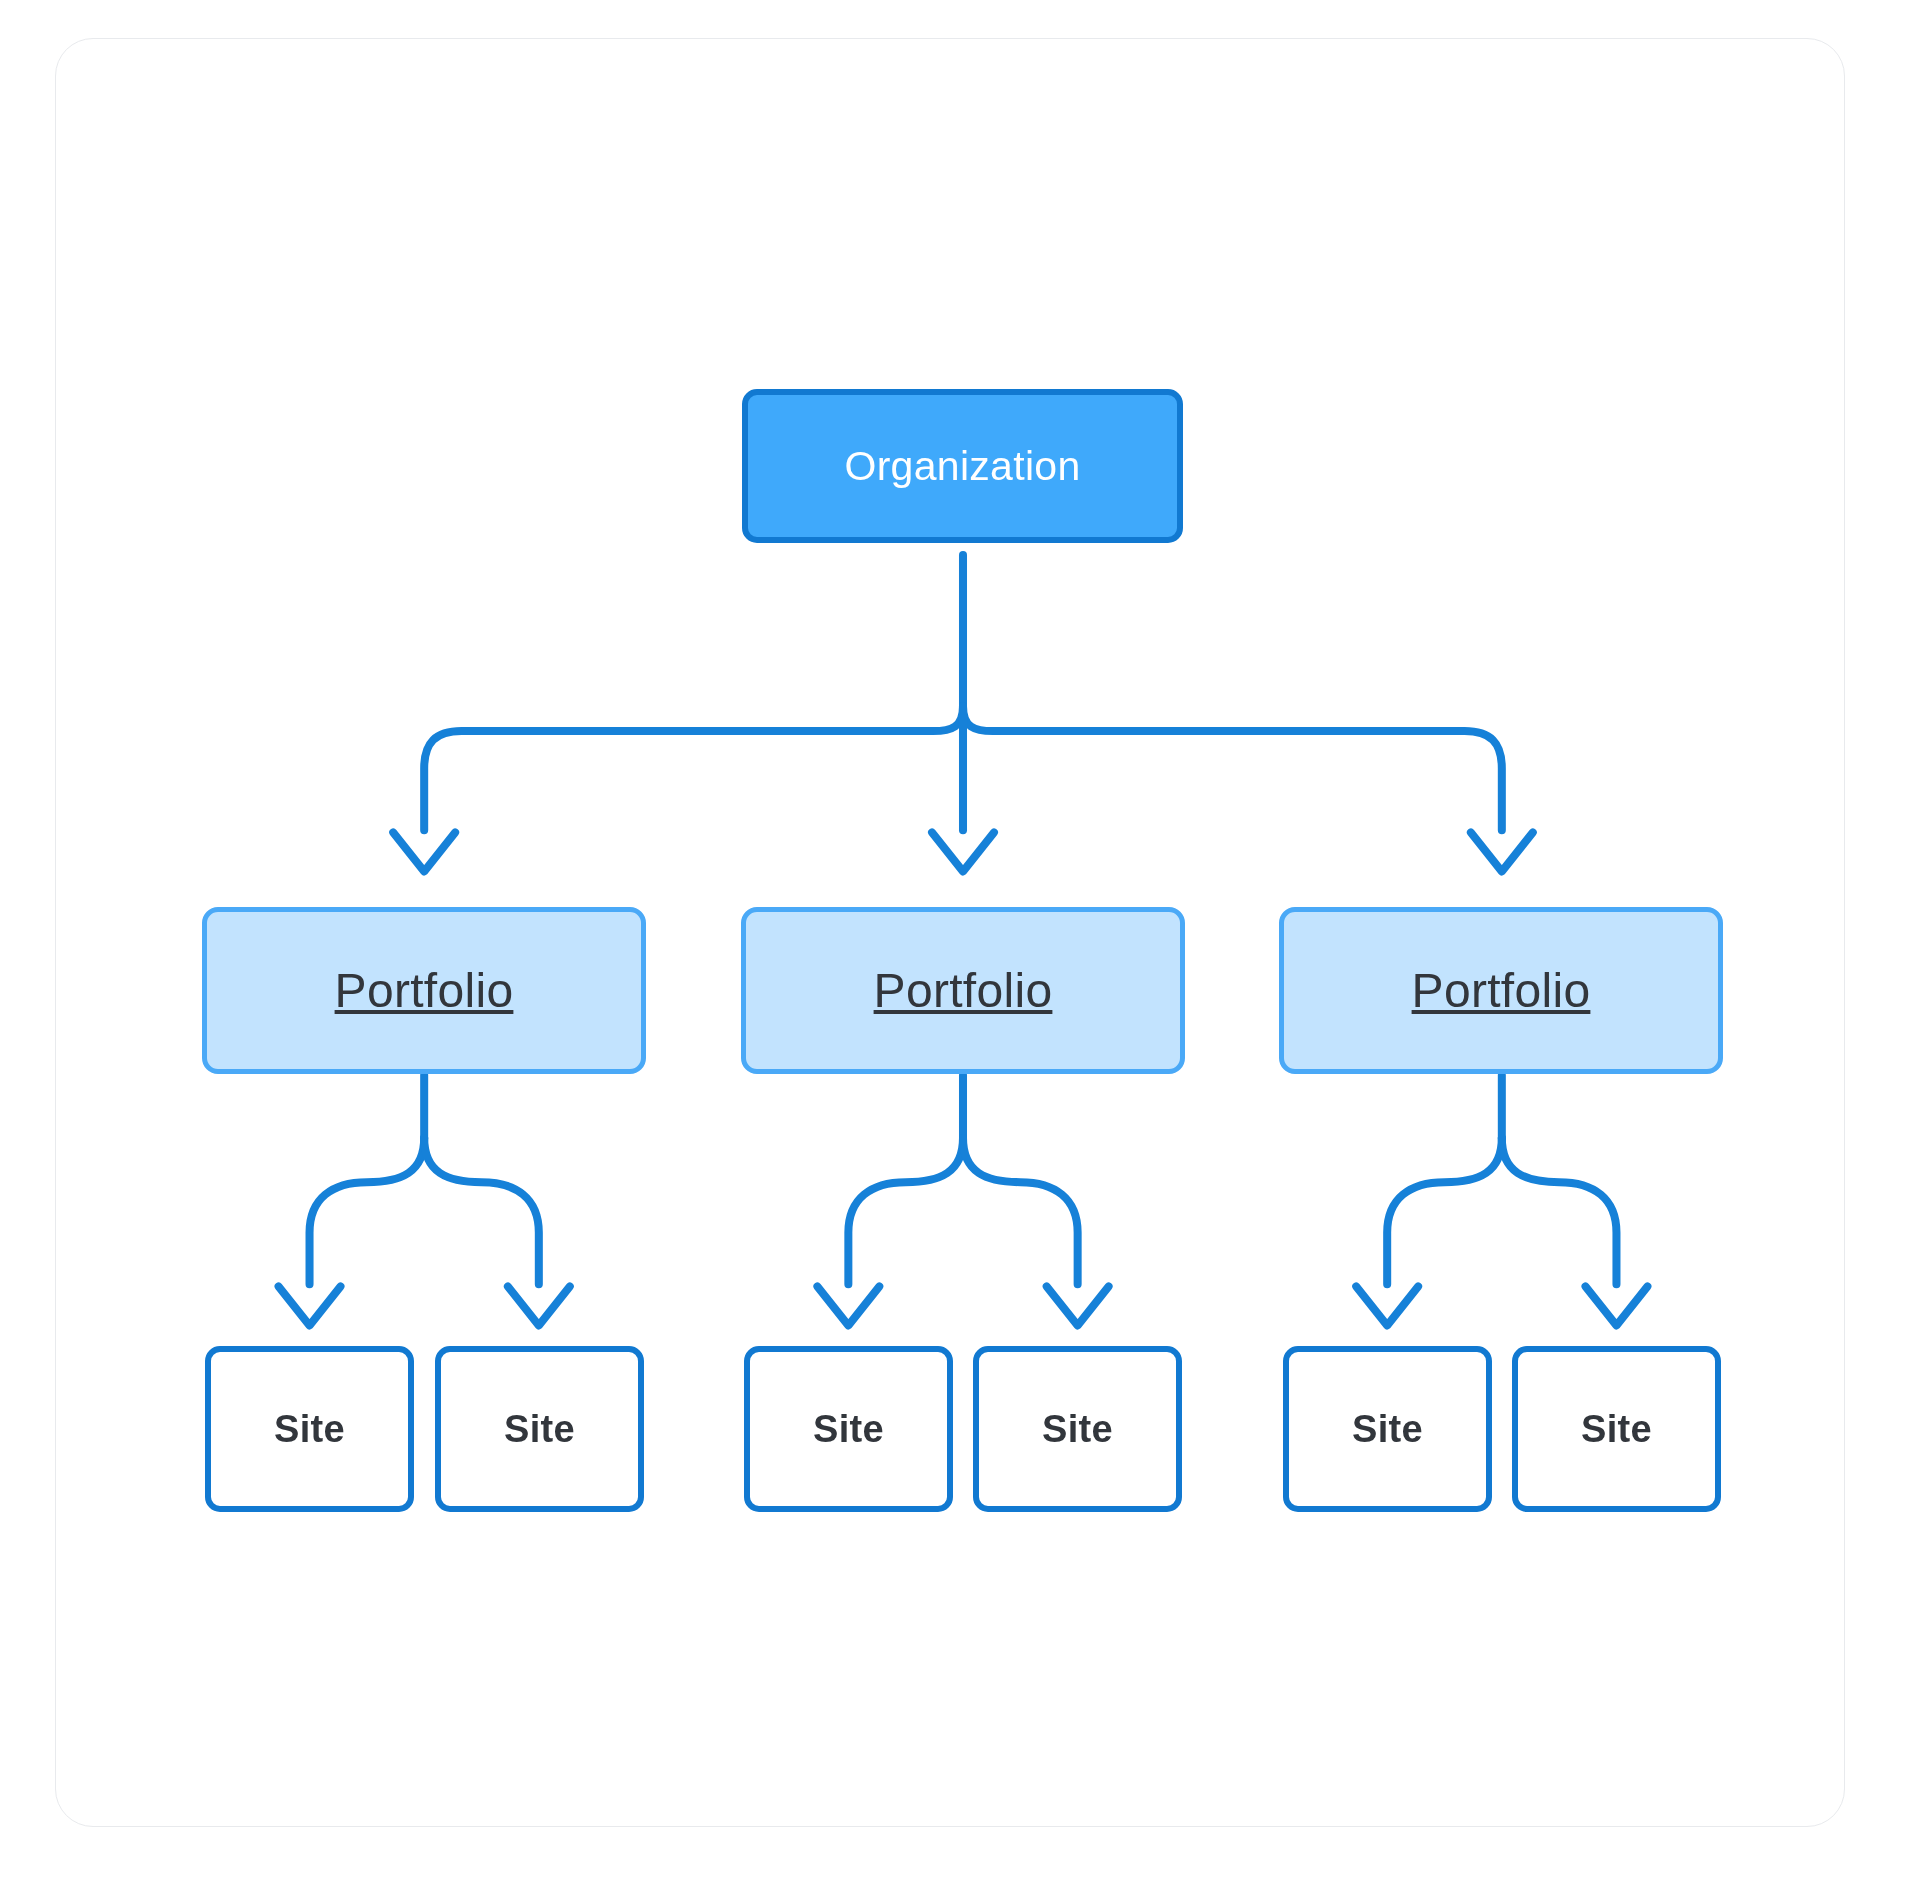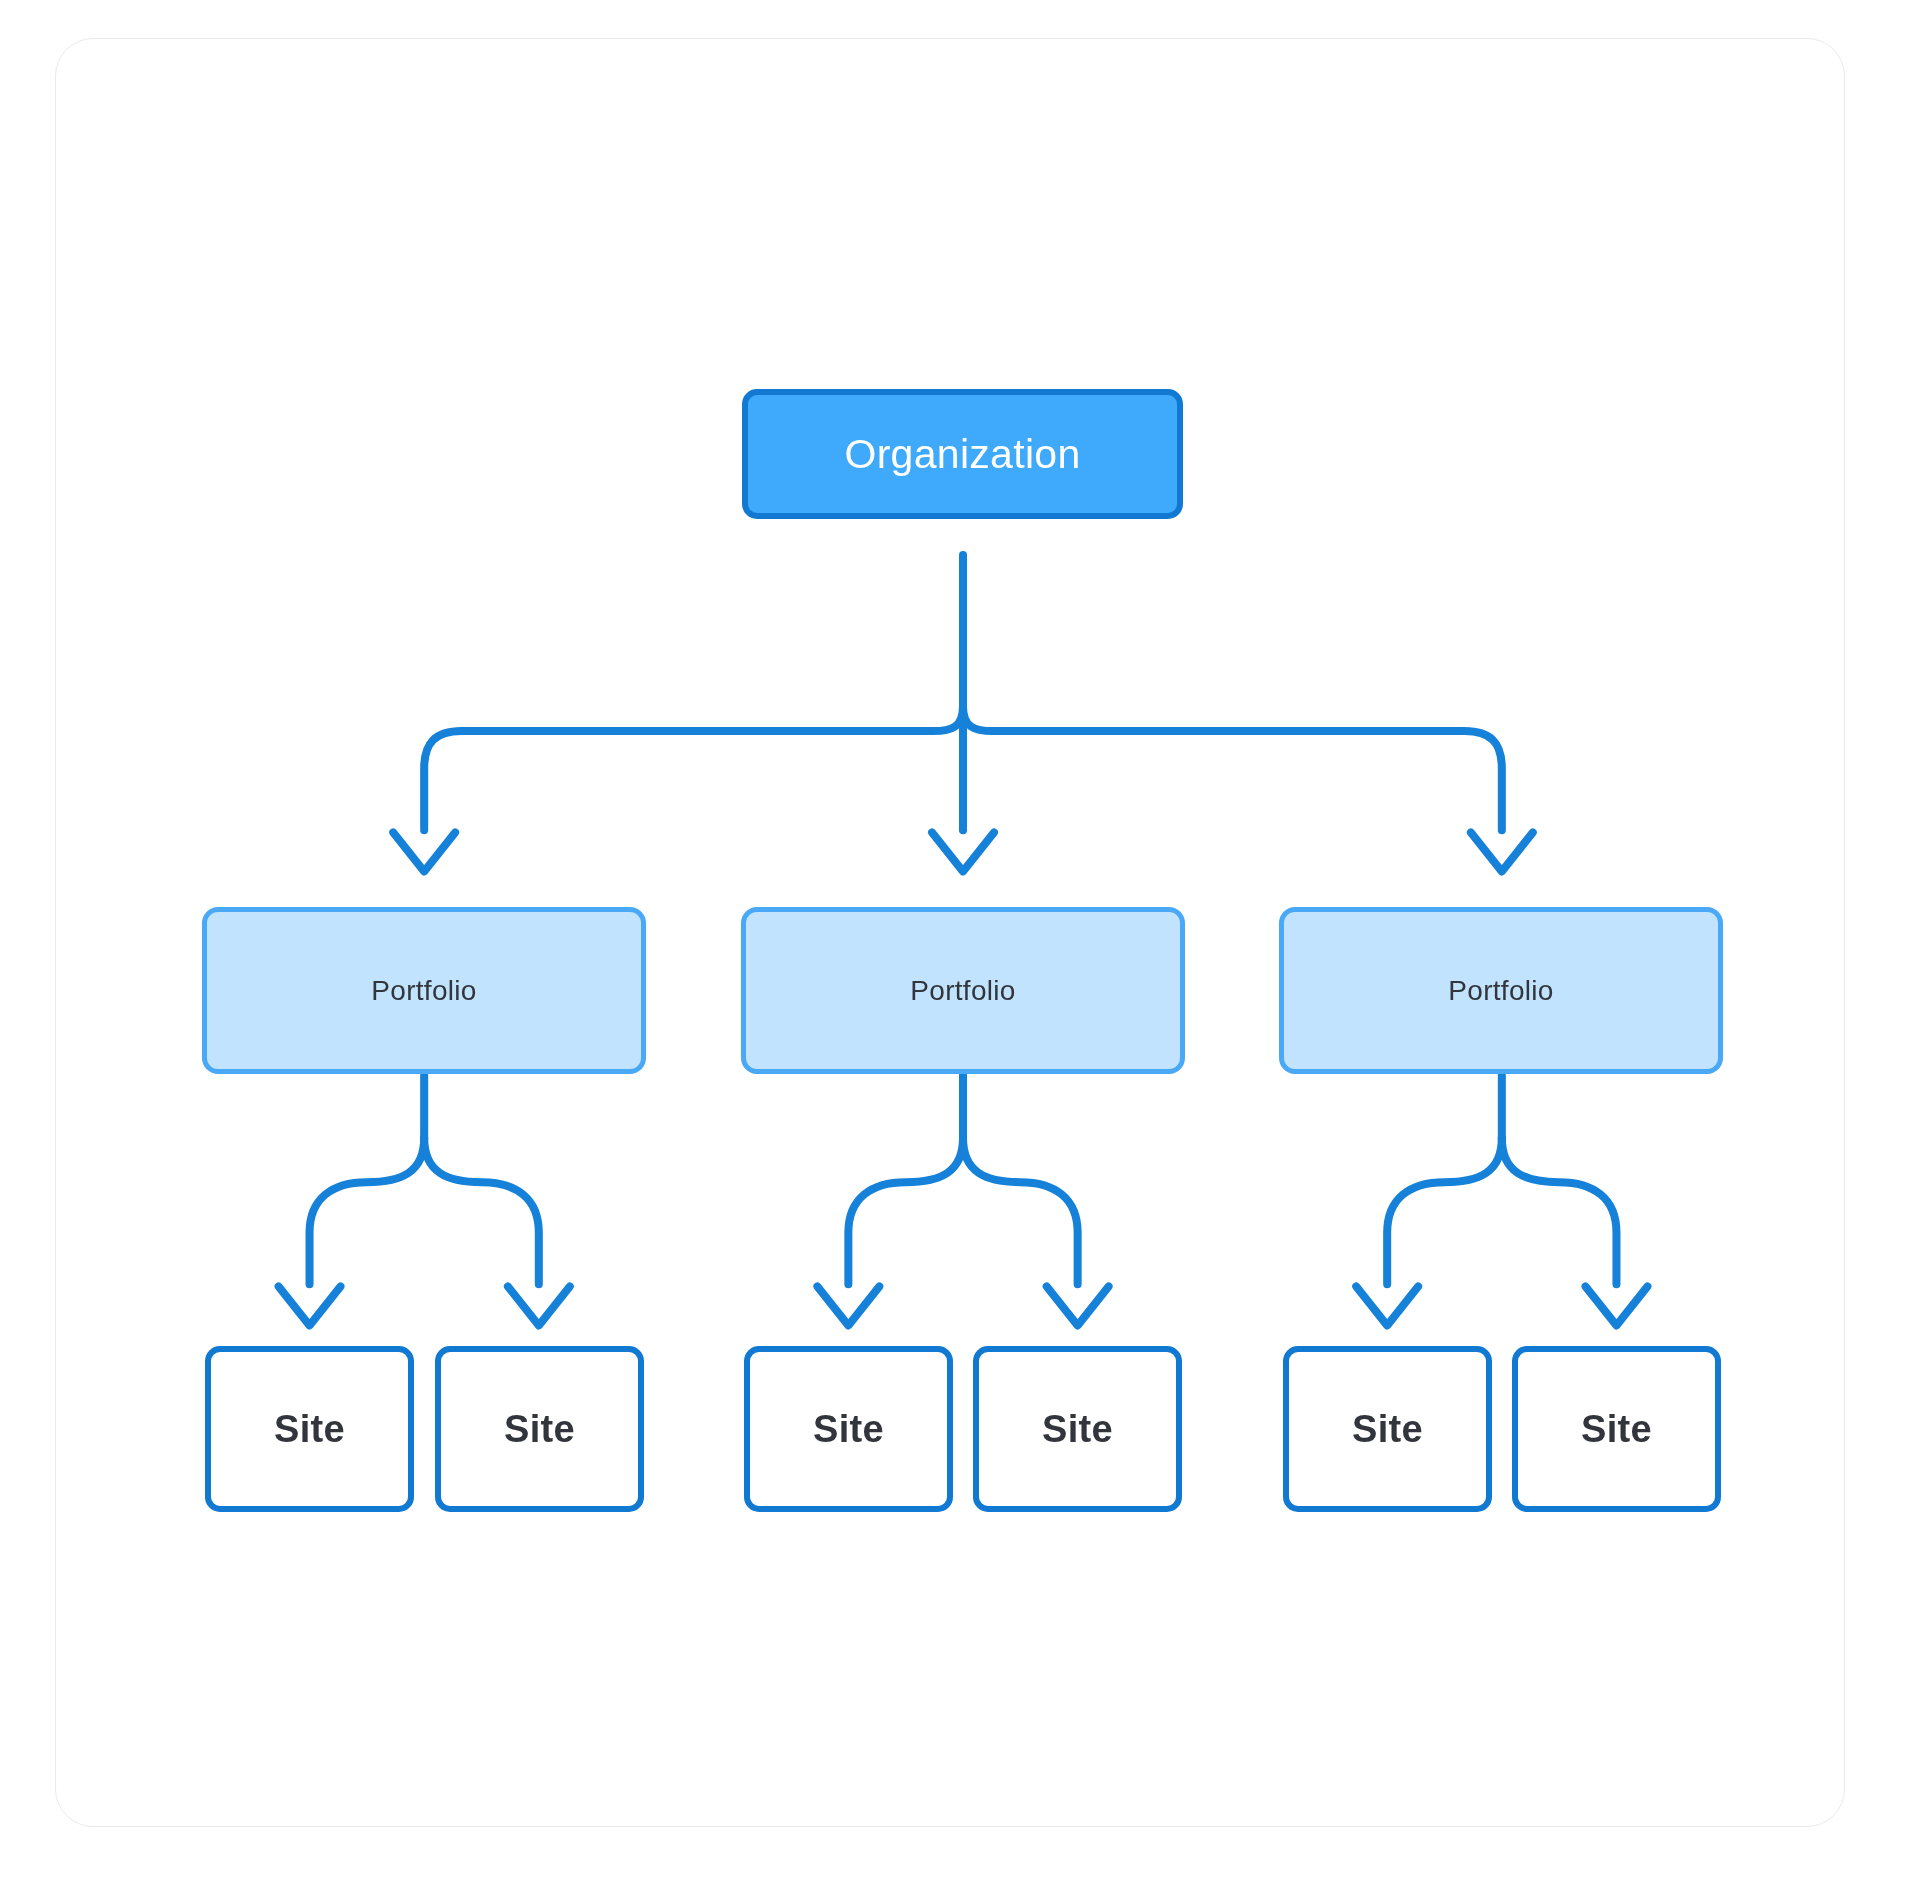--- a/index.html
+++ b/index.html
@@ -75,23 +75,24 @@
     font-size: 41px;
     font-weight: 400;
     letter-spacing: 0.3px;
   }
 
   .node-portfolio {
     background: #c2e3fe;
     border: 5.7px solid #4aa9f7;
     border-radius: 16px;
     color: #32363c;
-    font-size: 28px;
+    font-size: 48px;
     font-weight: 400;
     letter-spacing: 0.3px;
+    text-decoration: underline;
   }
 
   .node-site {
     background: #ffffff;
     border: 6.3px solid #1179d1;
     border-radius: 15px;
     color: #32363c;
     font-size: 38px;
     font-weight: 700;
     letter-spacing: 0.3px;
@@ -146,21 +147,21 @@
       <path d="M 2620 1875 L 2620 1985"></path>
       <path d="M 2620 1985 C 2620 2045 2580 2062 2520 2062
                C 2460 2062 2420 2090 2420 2150 L 2420 2240"></path>
       <path d="M 2620 1985 C 2620 2045 2660 2062 2720 2062
                C 2780 2062 2820 2090 2820 2150 L 2820 2240"></path>
       <path d="M 2366 2244 L 2420 2312 L 2474 2244"></path>
       <path d="M 2766 2244 L 2820 2312 L 2874 2244"></path>
     </g>
   </svg>
 
-  <div class="node node-org" style="left:742px; top:389px; width:441px; height:130px;">
+  <div class="node node-org" style="left:742px; top:389px; width:441px; height:154px;">
     <span class="node-label">Organization</span>
   </div>
 
   <div class="node node-portfolio" style="left:202px; top:907px; width:444px; height:167px;">
     <span class="node-label">Portfolio</span>
   </div>
 
   <div class="node node-portfolio" style="left:741px; top:907px; width:444px; height:167px;">
     <span class="node-label">Portfolio</span>
   </div>

